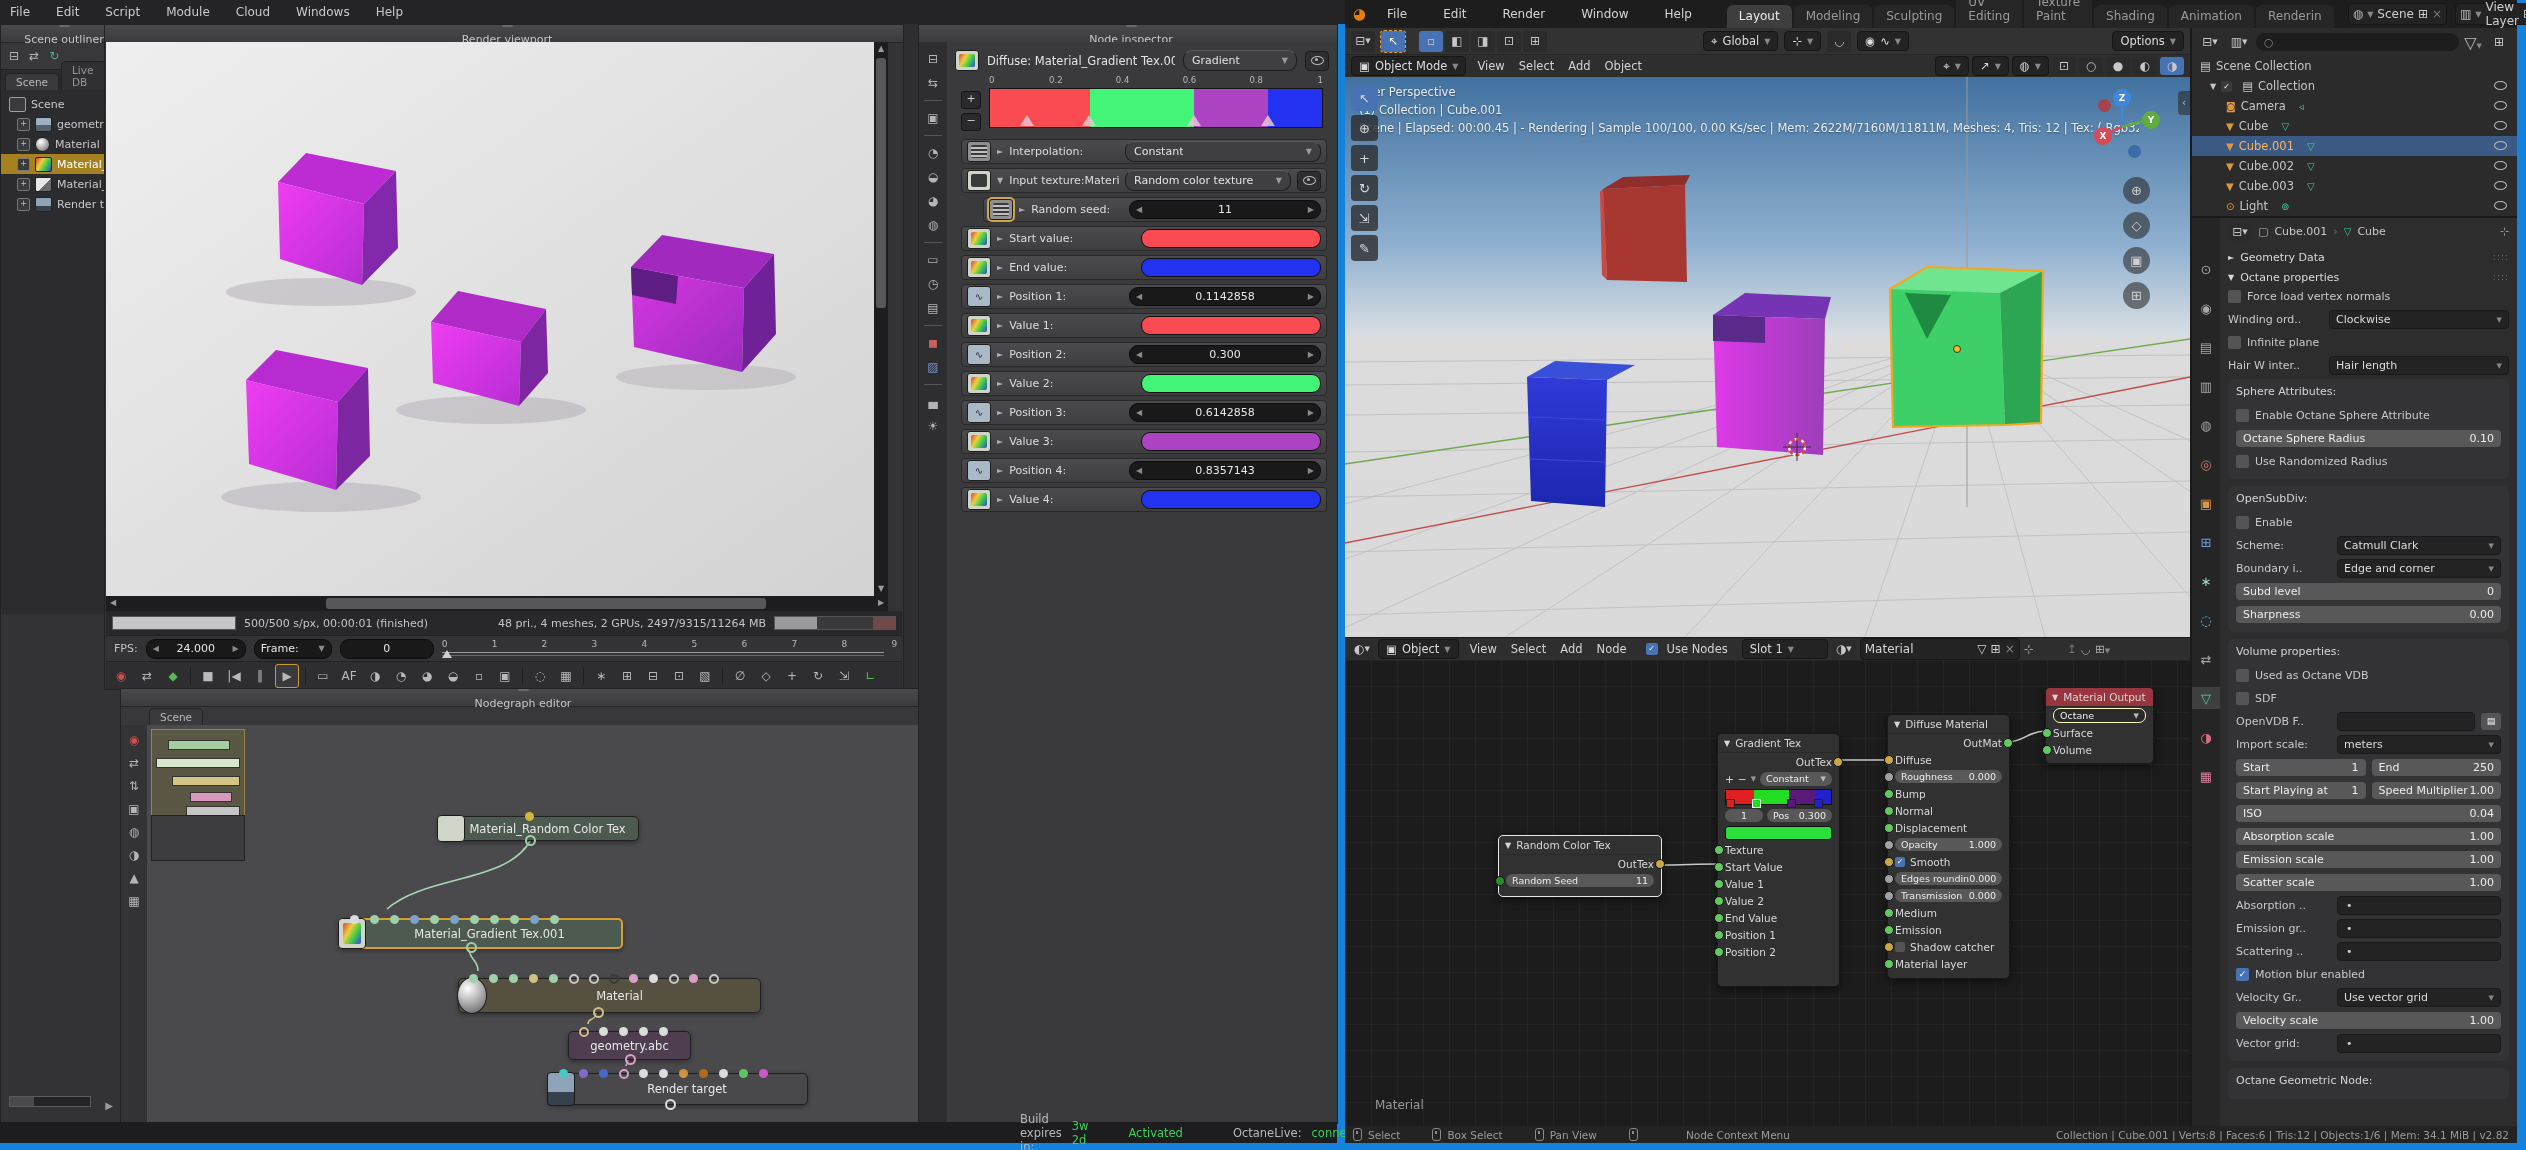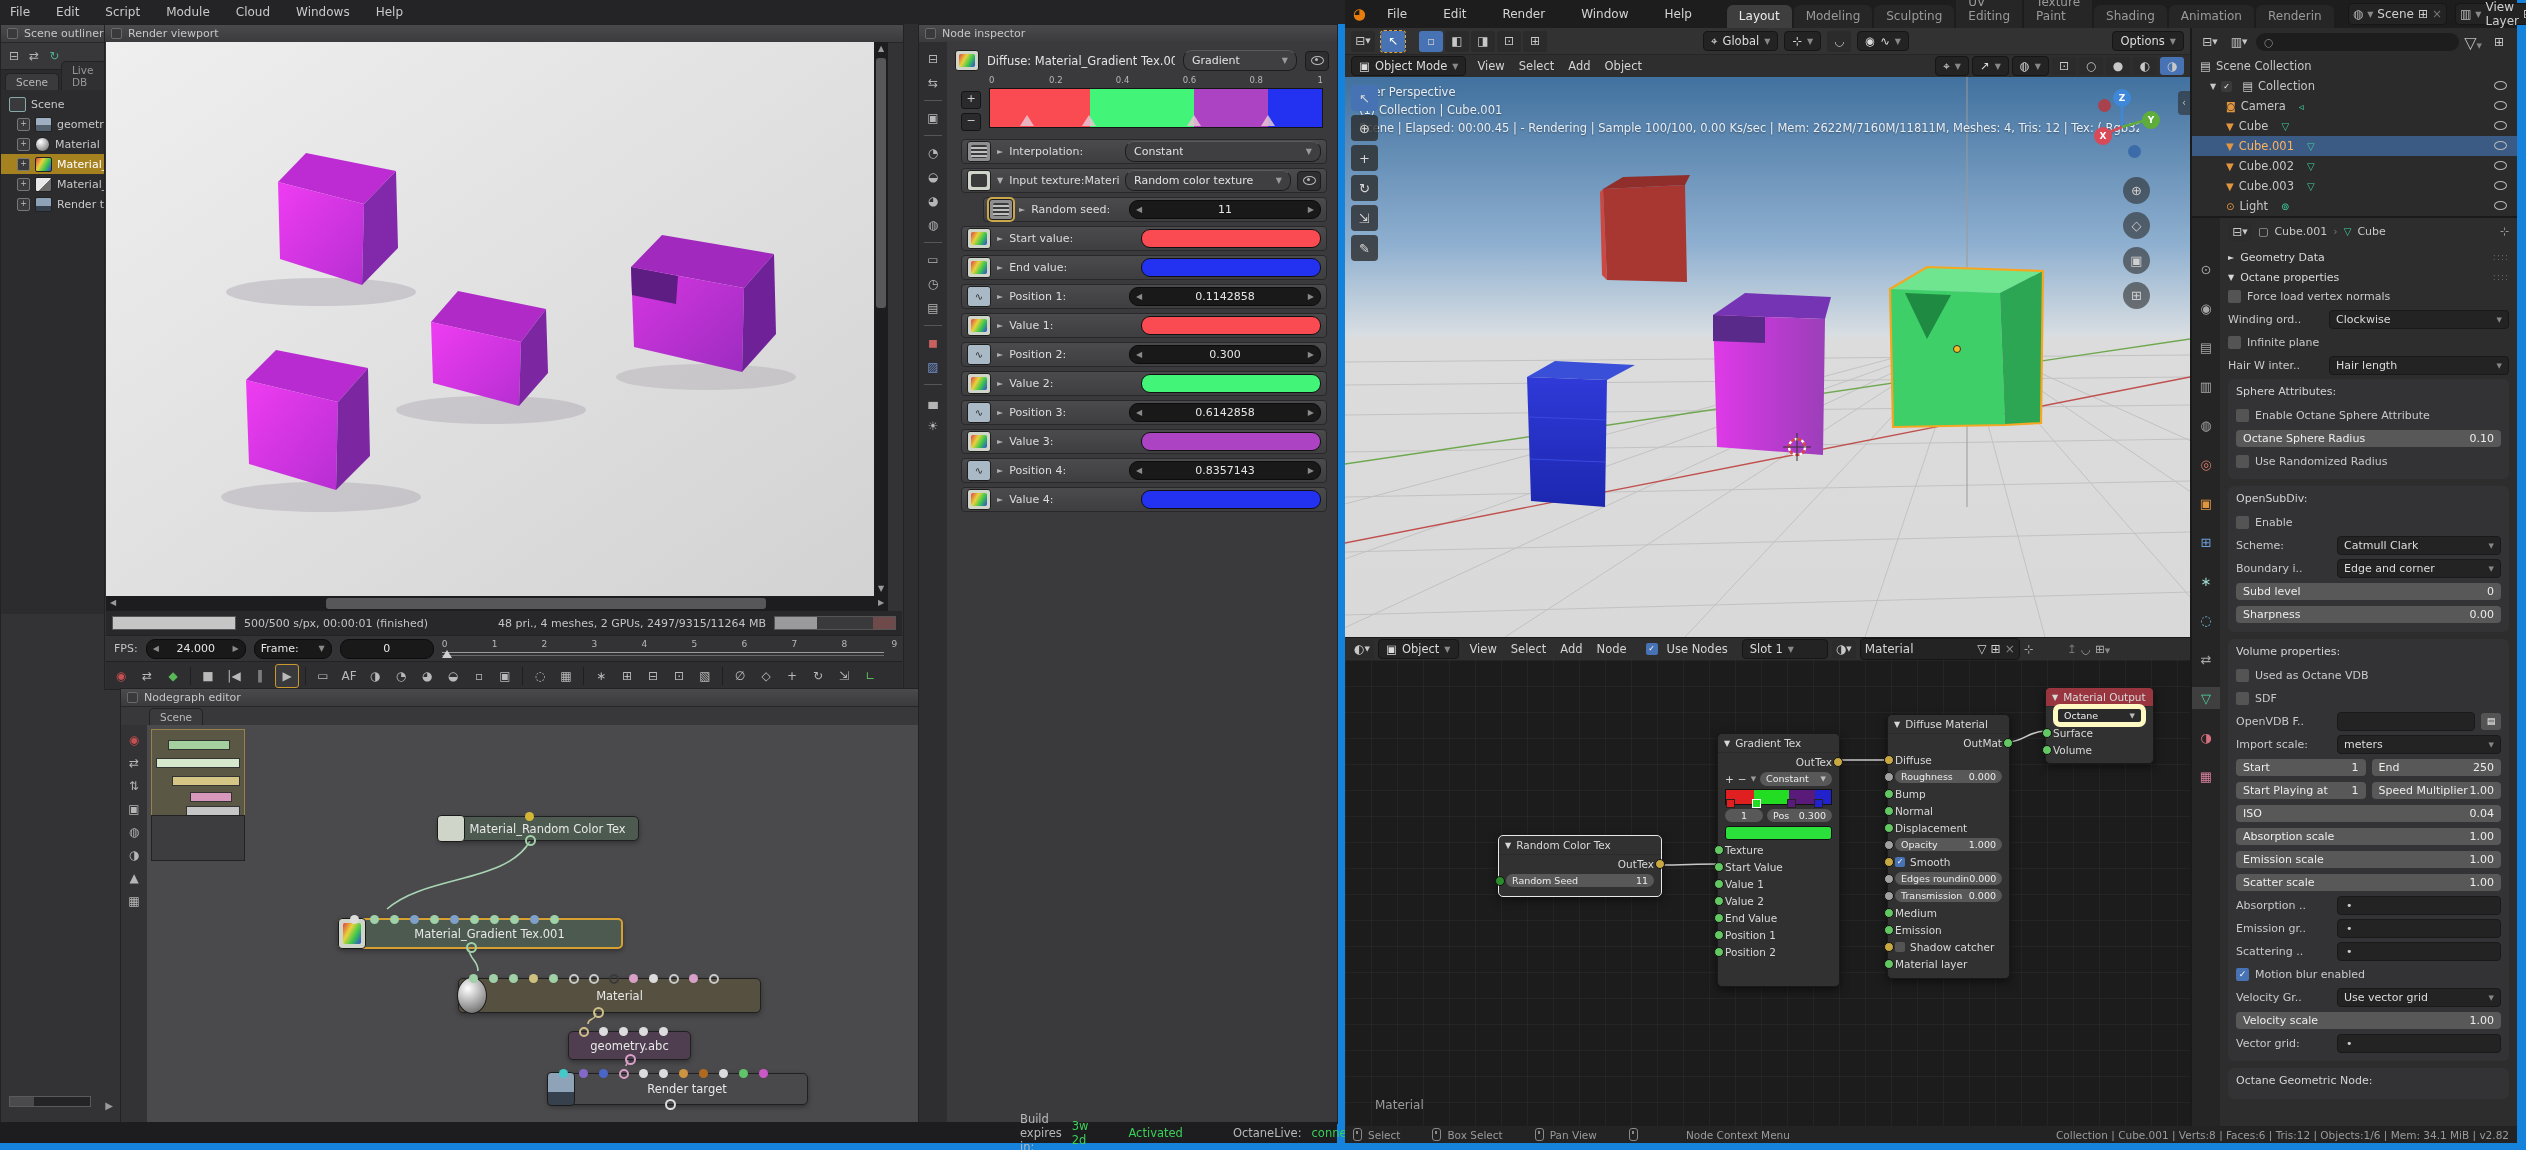--- a/index.html
+++ b/index.html
@@ -4,21 +4,21 @@
 <style>
   html,body{margin:0;padding:0;background:#0f6fc0;font-family:"DejaVu Sans",sans-serif;}
   #screen{position:relative;width:2526px;height:1150px;background:#1583dc;overflow:hidden;}
   .abs{position:absolute;}
   .nw{white-space:nowrap;overflow:hidden;}
   
   #octane{position:absolute;left:0;top:0;width:1337px;height:1143px;background:#2e2e30;}
   #oct-menu{position:absolute;left:0;top:0;width:100%;height:24px;background:#242426;display:flex;align-items:center;gap:26px;padding-left:10px;color:#c9c9c9;font-size:12px;}
   #oct-menu .mitem{cursor:default;}
   .opanel{position:absolute;background:#333335;border:1px solid #222;}
-  .ophead{height:17px;background:linear-gradient(#4a4a4c,#3b3b3d);display:flex;align-items:center;gap:6px;padding-left:6px;color:#c6c6c6;font-size:11px;border-bottom:1px solid #262626;}
+  .ophead{height:17px;background:linear-gradient(#4a4a4c,#3b3b3d);display:flex;align-items:center;gap:6px;padding-left:6px;color:#c6c6c6;font-size:11px;border-bottom:1px solid #262626;flex-direction:column;}
   .opcheck{width:9px;height:9px;border:1px solid #6a6a6a;background:#3a3a3c;border-radius:2px;}
   
   #oct-out-toolbar{height:26px;background:#38383a;display:flex;align-items:center;gap:10px;padding-left:8px;border-bottom:1px solid #222;}
   .oticon{color:#b5b5b5;font-size:12px;}
   #oct-tabs{height:20px;background:#2b2b2d;display:flex;align-items:flex-end;gap:2px;padding-left:4px;}
   .otab{font-size:10.5px;color:#b8b8b8;background:#3a3a3c;padding:2px 10px;border-radius:5px 5px 0 0;border:1px solid #222;border-bottom:none;}
   .otab.inactive{background:#303032;color:#969696;}
   .oplus{width:13px;height:13px;border-radius:50%;background:#4a4a4c;color:#aaa;font-size:9px;text-align:center;line-height:13px;margin:0 0 3px 4px;}
   #oct-tree{background:#2c2c2e;font-size:11px;color:#c8c8c8;padding-top:4px;height:520px;}
   .otr{display:flex;align-items:center;gap:5px;height:20px;padding-left:8px;}
@@ -1062,21 +1062,21 @@
             </div>
           </div>
       </div>
 
       <div class="bnode" style="left:700px;top:27px;width:107px;height:75px;">
         <div class="nhd" style="background:#99353f;border-radius:4px 4px 0 0;">
             <span style="font-size:8px;">▼</span>
             <span>Material Output</span>
           </div>
         <div class="brow">
-            <div class="bfield" style="background:#2a2a2a;border:5px solid #fef9c3;">
+            <div class="bfield" style="background:#2a2a2a;border:1px solid #fef9c3;">
               <span>Octane</span>
               <span style="font-size:7px;color:#bbb;">▼</span>
             </div>
           </div>
         <div id="bl-out-inputs">
             <div class="brow">
               <span class="bdot" style="background: rgb(99, 199, 99);"></span>
               <span>Surface</span>
             </div>
             <div class="brow">

